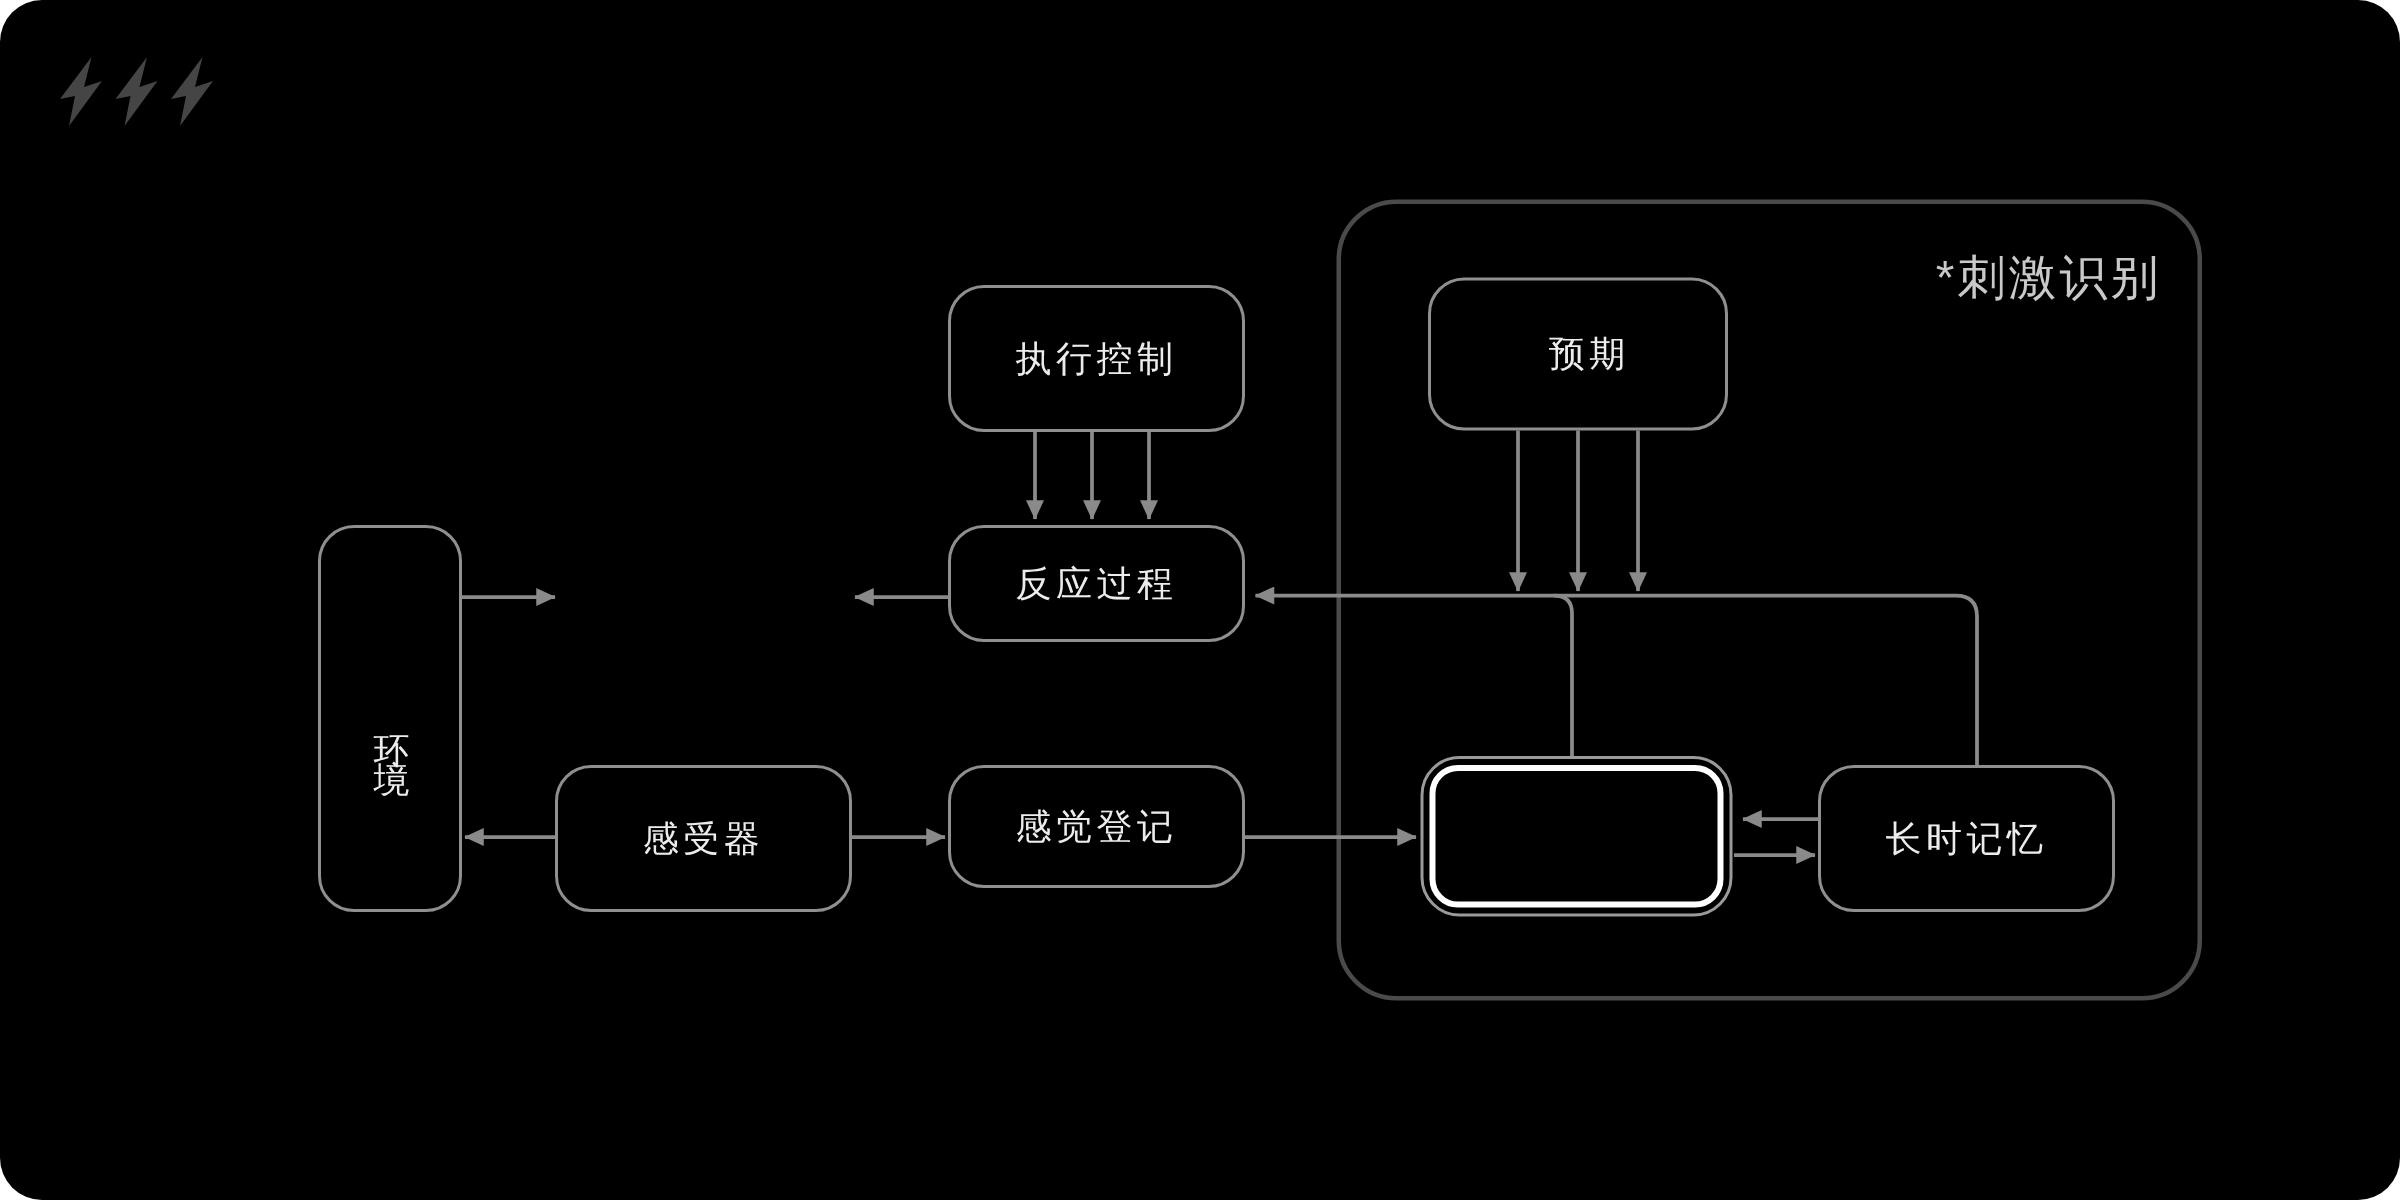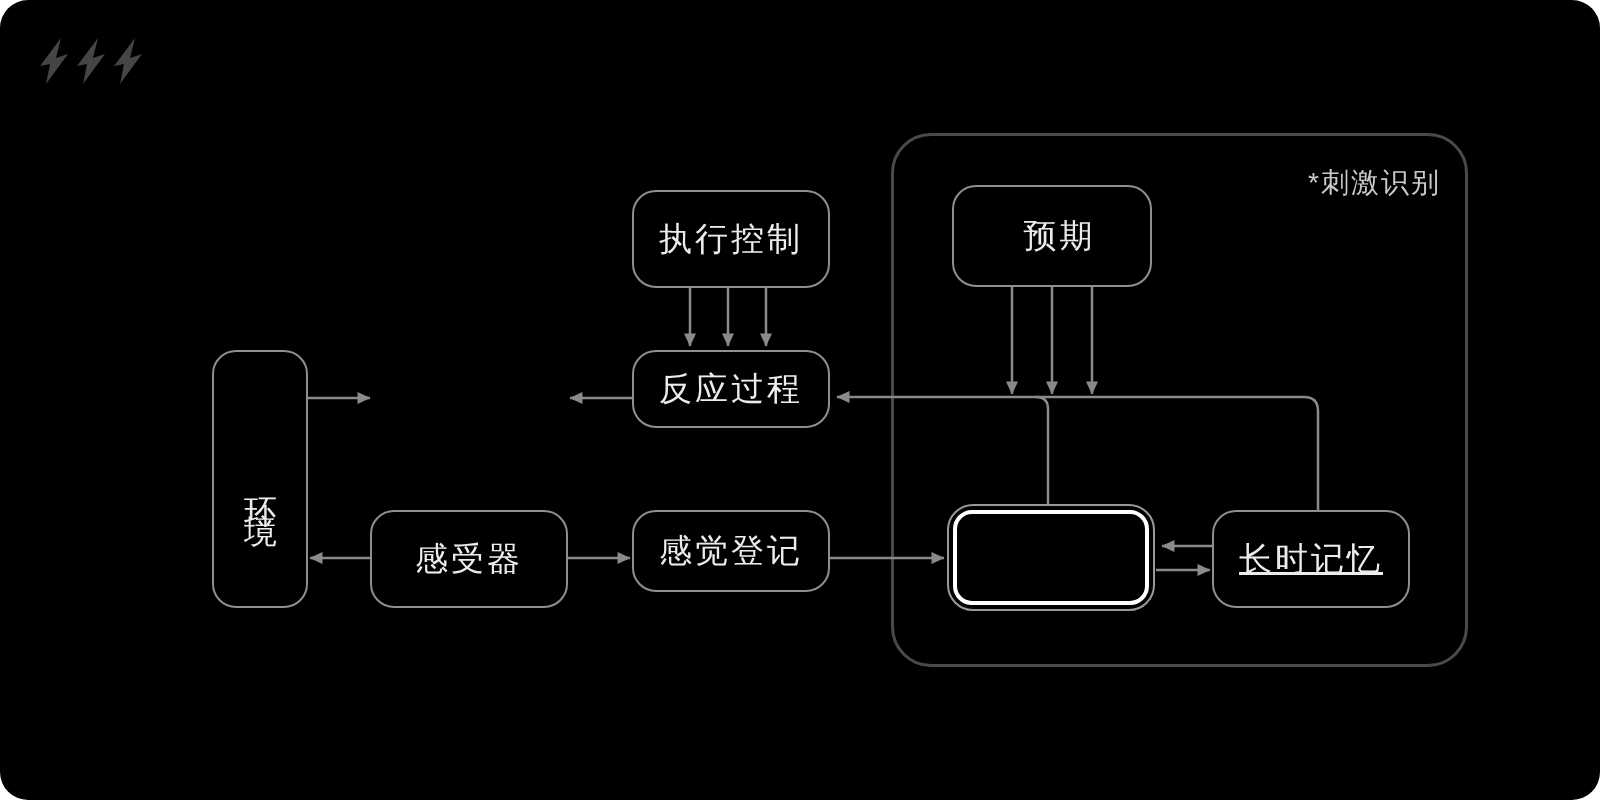--- a/index.html
+++ b/index.html
@@ -16,52 +16,52 @@
   .bolts{position:absolute;left:40px;top:38px;}
   .bolts path{fill:var(--bolt,#454545);}
   .container-box{
     position:absolute;left:891px;top:133px;width:577px;height:534px;
     border:3px solid var(--container_border,#4a4a4a);
     border-radius:40px;box-sizing:border-box;z-index:1;
   }
   .container-label{
     position:absolute;right:24px;top:28px;
     color:var(--container_label,#c9c9c9);
-    font-size:28px;letter-spacing:2px;font-weight:500;
+    font-size:32px;letter-spacing:2px;font-weight:500;
   }
   svg.wires{position:absolute;left:0;top:0;z-index:2;pointer-events:none;}
   .edge{stroke:var(--connector,#8a8a8a);stroke-width:2.5;fill:none;}
   .node{
     position:absolute;box-sizing:border-box;
     border:2.5px solid var(--node_border,#8f8f8f);
     border-radius:24px;
     display:flex;align-items:center;justify-content:center;
     color:var(--node_text,#ececec);
-    font-size:33px;font-weight:500;letter-spacing:3px;
+    font-size:24px;font-weight:500;letter-spacing:3px;
     z-index:3;background:var(--canvas_bg,#000);
   }
   .n-env{left:212px;top:350px;width:96px;height:258px;}
   .n-env .nlabel{writing-mode:vertical-rl;text-orientation:upright;letter-spacing:16px;margin-top:16px;}
   .n-effector{left:372px;top:348px;width:196px;height:100px;}
   .n-executive{left:632px;top:190px;width:198px;height:98px;}
   .n-response{left:632px;top:350px;width:198px;height:78px;}
   .n-receptor{left:370px;top:510px;width:198px;height:98px;}
   .n-sensory{left:632px;top:510px;width:198px;height:82px;}
   .n-expectation{left:952px;top:185px;width:200px;height:102px;padding-left:15px;}
   .n-working{
     left:947px;top:504px;width:208px;height:107px;
     border:2px solid var(--highlight_outer_border,#9a9a9a);
     border-radius:26px;color:var(--highlight_text,#fff);
   }
   .hl-ring{
     position:absolute;inset:4px;
     border:4px solid var(--highlight_border,#fff);
     border-radius:19px;pointer-events:none;
   }
-  .n-longterm{left:1212px;top:510px;width:198px;height:98px;text-decoration:underline;}
+  .n-longterm{left:1212px;top:510px;width:198px;height:98px;}
 </style>
 </head>
 <body>
 
 <div class="canvas">
 
   <svg class="bolts" width="112" height="48" viewBox="0 0 112 48">
     <path d="M21,0 L0,28 L10,26 L6,46 L28,16 L16,20 Z"></path>
     <path transform="translate(37,0)" d="M21,0 L0,28 L10,26 L6,46 L28,16 L16,20 Z"></path>
     <path transform="translate(74,0)" d="M21,0 L0,28 L10,26 L6,46 L28,16 L16,20 Z"></path>

